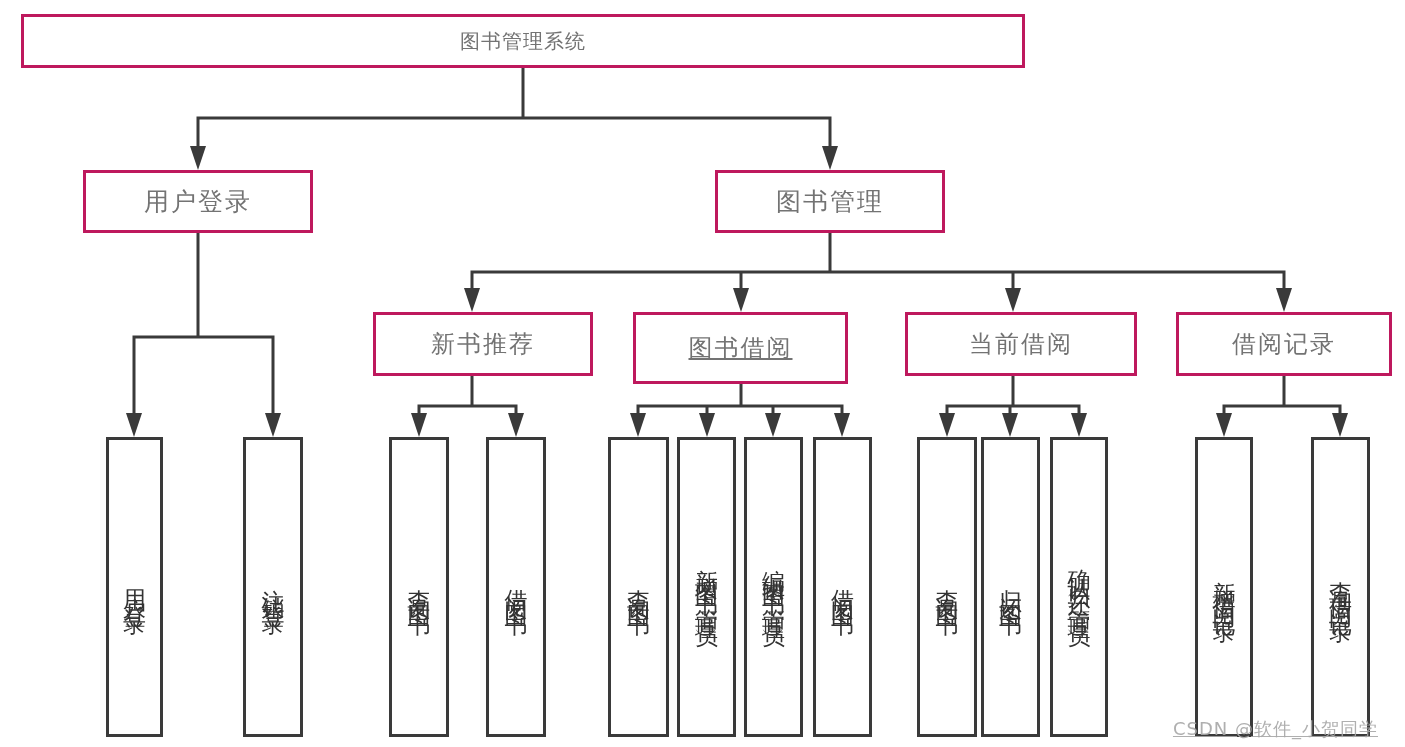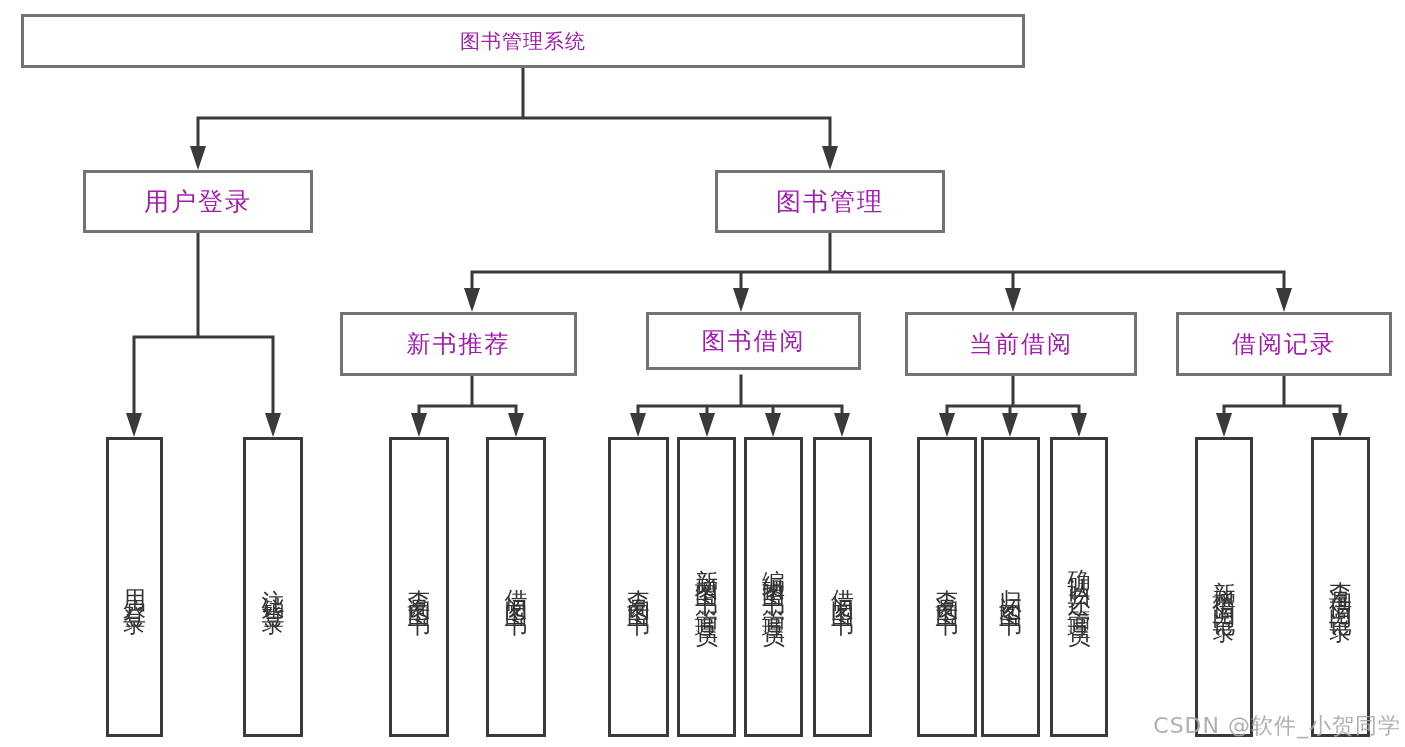--- a/index.html
+++ b/index.html
@@ -18,25 +18,25 @@
   .connectors {
     position: absolute;
     left: 0;
     top: 0;
     pointer-events: none;
   }
   .box {
     position: absolute;
     box-sizing: border-box;
     background: #ffffff;
-    border: 3px solid #737373;
+    border: 3px solid #be185d;
     display: flex;
     align-items: center;
     justify-content: center;
-    color: #a21caf;
+    color: #737373;
     text-align: center;
   }
   .box.title { font-size: 20px; letter-spacing: 1px; }
   .box.h2 { font-size: 25px; letter-spacing: 2px; }
   .box.h3 { font-size: 24px; letter-spacing: 2px; }
   .vbox {
     position: absolute;
     box-sizing: border-box;
     background: #ffffff;
     border: 3px solid #3a3a3a;
@@ -48,27 +48,28 @@
   .vbox .vtext {
     writing-mode: vertical-rl;
     text-orientation: mixed;
     font-size: 23px;
     letter-spacing: 8px;
     line-height: 1;
     white-space: nowrap;
   }
   .watermark {
     position: absolute;
-    right: 4px;
+    right: 27px;
     bottom: 6px;
-    font-size: 22px;
+    font-size: 18px;
     color: rgba(168, 168, 168, 0.92);
     letter-spacing: 1px;
     z-index: 10;
     white-space: nowrap;
+    text-decoration: underline;
   }
 </style>
 </head>
 <body>
 
 <div class="canvas">
 
   <svg class="connectors" width="1405" height="747" viewBox="0 0 1405 747" xmlns="http://www.w3.org/2000/svg">
     <g stroke="#3a3a3a" stroke-width="3" fill="none" stroke-linecap="square">
 
@@ -110,22 +111,22 @@
       <path d="M1216 413 L1232 413 L1224 437 Z"></path>
       <path d="M1332 413 L1348 413 L1340 437 Z"></path>
     </g>
   </svg>
 
   <div class="box title" style="left:21px; top:14px; width:1004px; height:54px;">图书管理系统</div>
 
   <div class="box h2" style="left:83px; top:170px; width:230px; height:63px;">用户登录</div>
   <div class="box h2" style="left:715px; top:170px; width:230px; height:63px;text-align:right;">图书管理</div>
 
-  <div class="box h3" style="left:340px; top:312px; width:237px; height:64px;">新书推荐</div>
-  <div class="box h3" style="left:646px; top:312px; width:215px; height:58px;">图书借阅</div>
+  <div class="box h3" style="left:373px; top:312px; width:220px; height:64px;">新书推荐</div>
+  <div class="box h3" style="left:633px; top:312px; width:215px; height:72px;text-decoration:underline;">图书借阅</div>
   <div class="box h3" style="left:905px; top:312px; width:232px; height:64px;">当前借阅</div>
   <div class="box h3" style="left:1176px; top:312px; width:216px; height:64px;">借阅记录</div>
 
   <div class="vbox" style="left:106px; top:437px; width:57px; height:300px;">
     <span class="vtext">用户登录</span>
   </div>
   <div class="vbox" style="left:243px; top:437px; width:60px; height:300px;">
     <span class="vtext">注销登录</span>
   </div>
 

